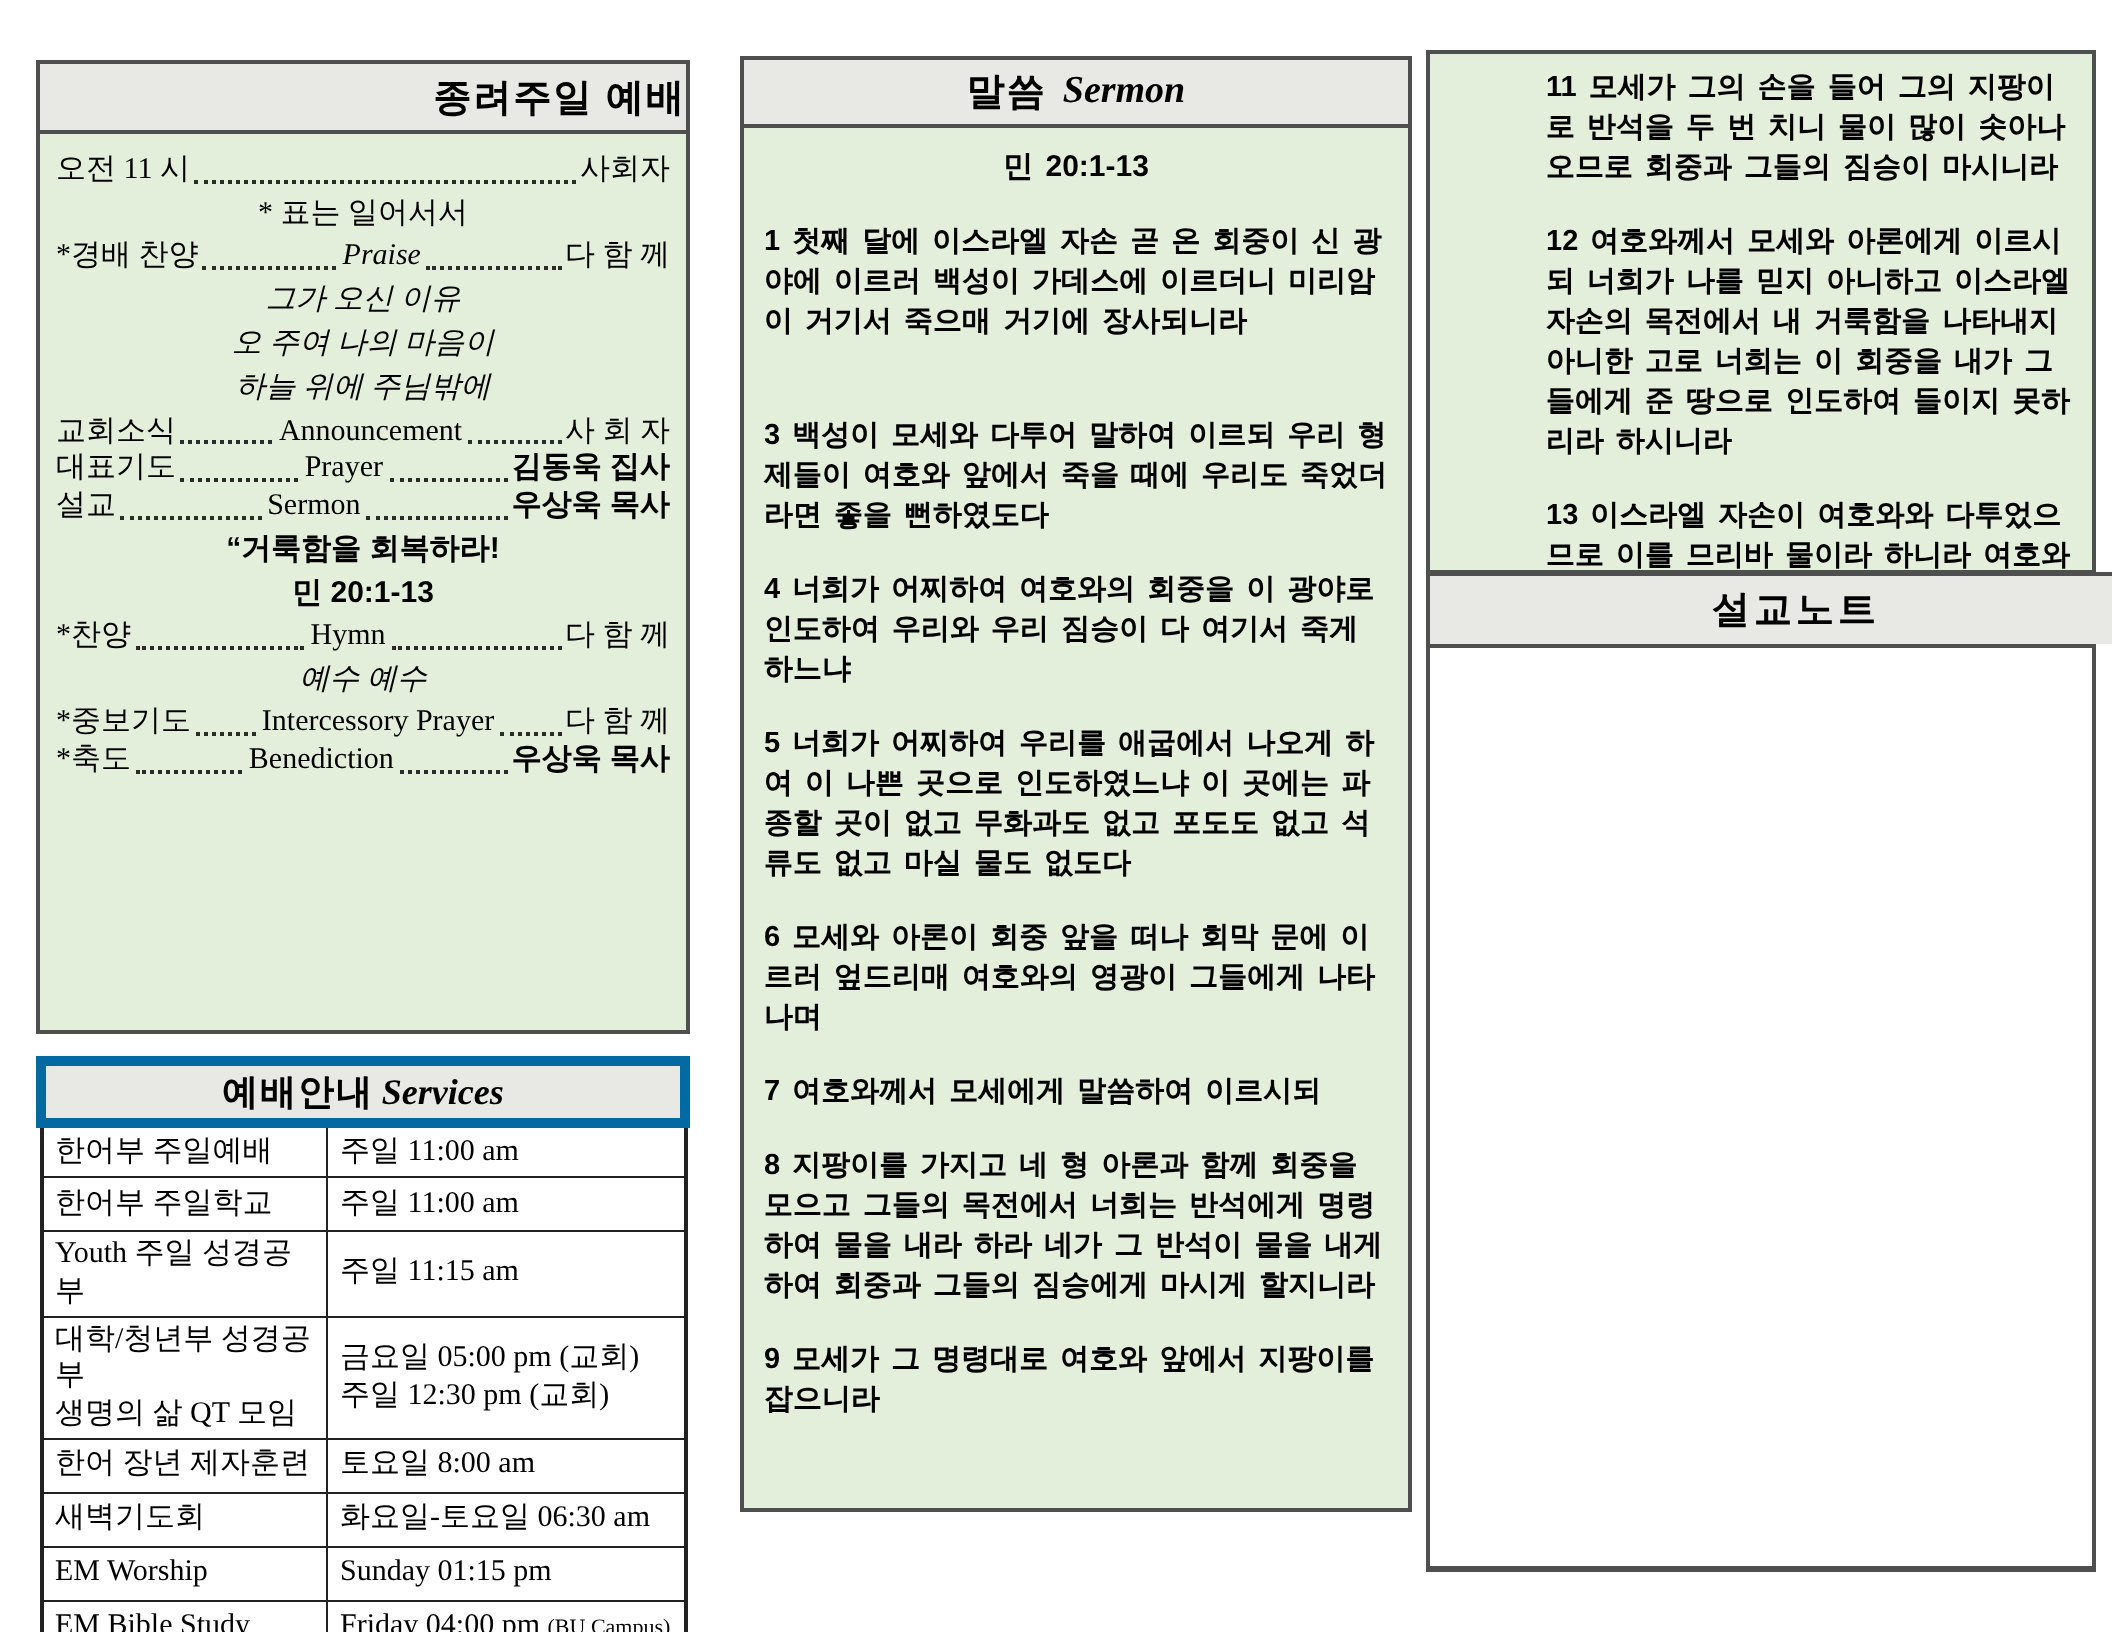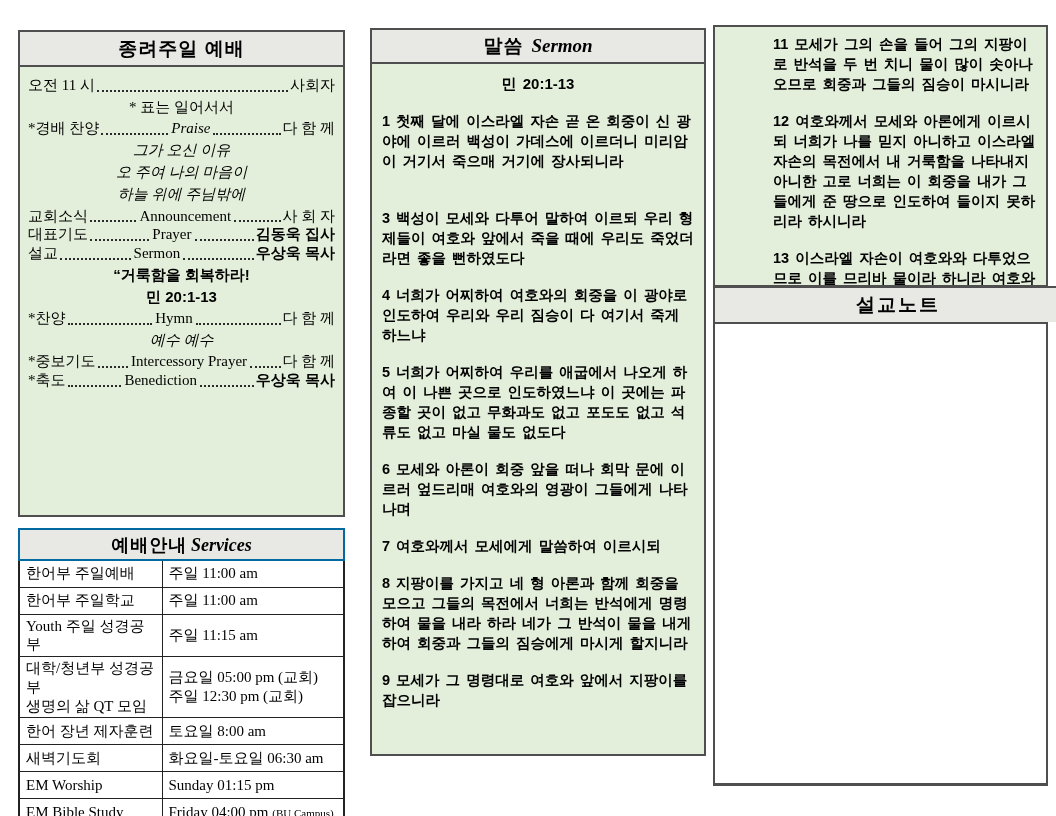--- a/index.html
+++ b/index.html
@@ -21,41 +21,41 @@
     text-align: center;
     display: flex; align-items: center; justify-content: center;
     gap: 8px;
   }
   .box-header .ko { font-family: "Liberation Sans", "DejaVu Sans", sans-serif; font-weight: bold; font-size: 19px; letter-spacing: 1px; }
   .box-header .en { font-family: "Liberation Serif", "DejaVu Serif", serif; font-weight: bold; font-style: italic; font-size: 19px; }
   .green-body { background: var(--green, #e3efda); }
 
   
   #worship-box { left: 18px; top: 30px; width: 327px; height: 487px; background: var(--green, #e3efda); }
-  #worship-box .box-header { height: 35px; }
+  #worship-box .box-header { height: 35px; justify-content: flex-end; }
   #worship-body { padding: 9px 8px 4px 8px; font-size: 15px; }
 
   .ol-line { display: flex; align-items: flex-end; margin: 0 0; line-height: 1.25; }
   .ol-left { white-space: nowrap; }
   .ol-mid { white-space: nowrap; padding: 0 1px; }
   .ol-mid.italic { font-style: italic; }
   .ol-right { white-space: nowrap; }
   .ol-right.bold { font-family: "Liberation Sans", "DejaVu Sans", sans-serif; font-weight: bold; }
   .dots { flex: 1; border-bottom: 2px dotted #2a2a2a; margin: 0 2px 3px 2px; min-width: 10px; }
 
   .ol-center { text-align: center; margin: 2px 0; line-height: 1.35; font-size: 15px; }
   .ol-center.italic { font-style: italic; }
   .ol-center.bold { font-family: "Liberation Sans", "DejaVu Sans", sans-serif; font-weight: bold; font-style: normal; }
 
   
   #services-box { left: 18px; top: 528px; width: 327px; position: absolute; }
   #services-table { width: 100%; border-collapse: collapse; font-size: 15px; }
   #services-table th {
     background: var(--gray, #e8e8e5);
-    border: 2px solid #0369a1; height: 31px; text-align: center;
+    border: 5px solid #0369a1; height: 31px; text-align: center;
   }
   #services-table th .ko { font-family: "Liberation Sans", "DejaVu Sans", sans-serif; font-weight: bold; font-size: 18px; letter-spacing: 1px; }
   #services-table th .en { font-family: "Liberation Serif", "DejaVu Serif", serif; font-weight: bold; font-style: italic; font-size: 18px; }
   #services-table td { border: 1px solid #222; padding: 2px 6px; height: 27px; vertical-align: middle; line-height: 1.25; font-family: Liberation Serif, serif; }
   #services-table { border: 2px solid #222; }
   #services-table td.c-name { width: 143px; }
   .small-note { font-size: 11px; }
 
   
   #sermon-box { left: 370px; top: 28px; width: 336px; height: 728px; background: var(--green, #e3efda); }

